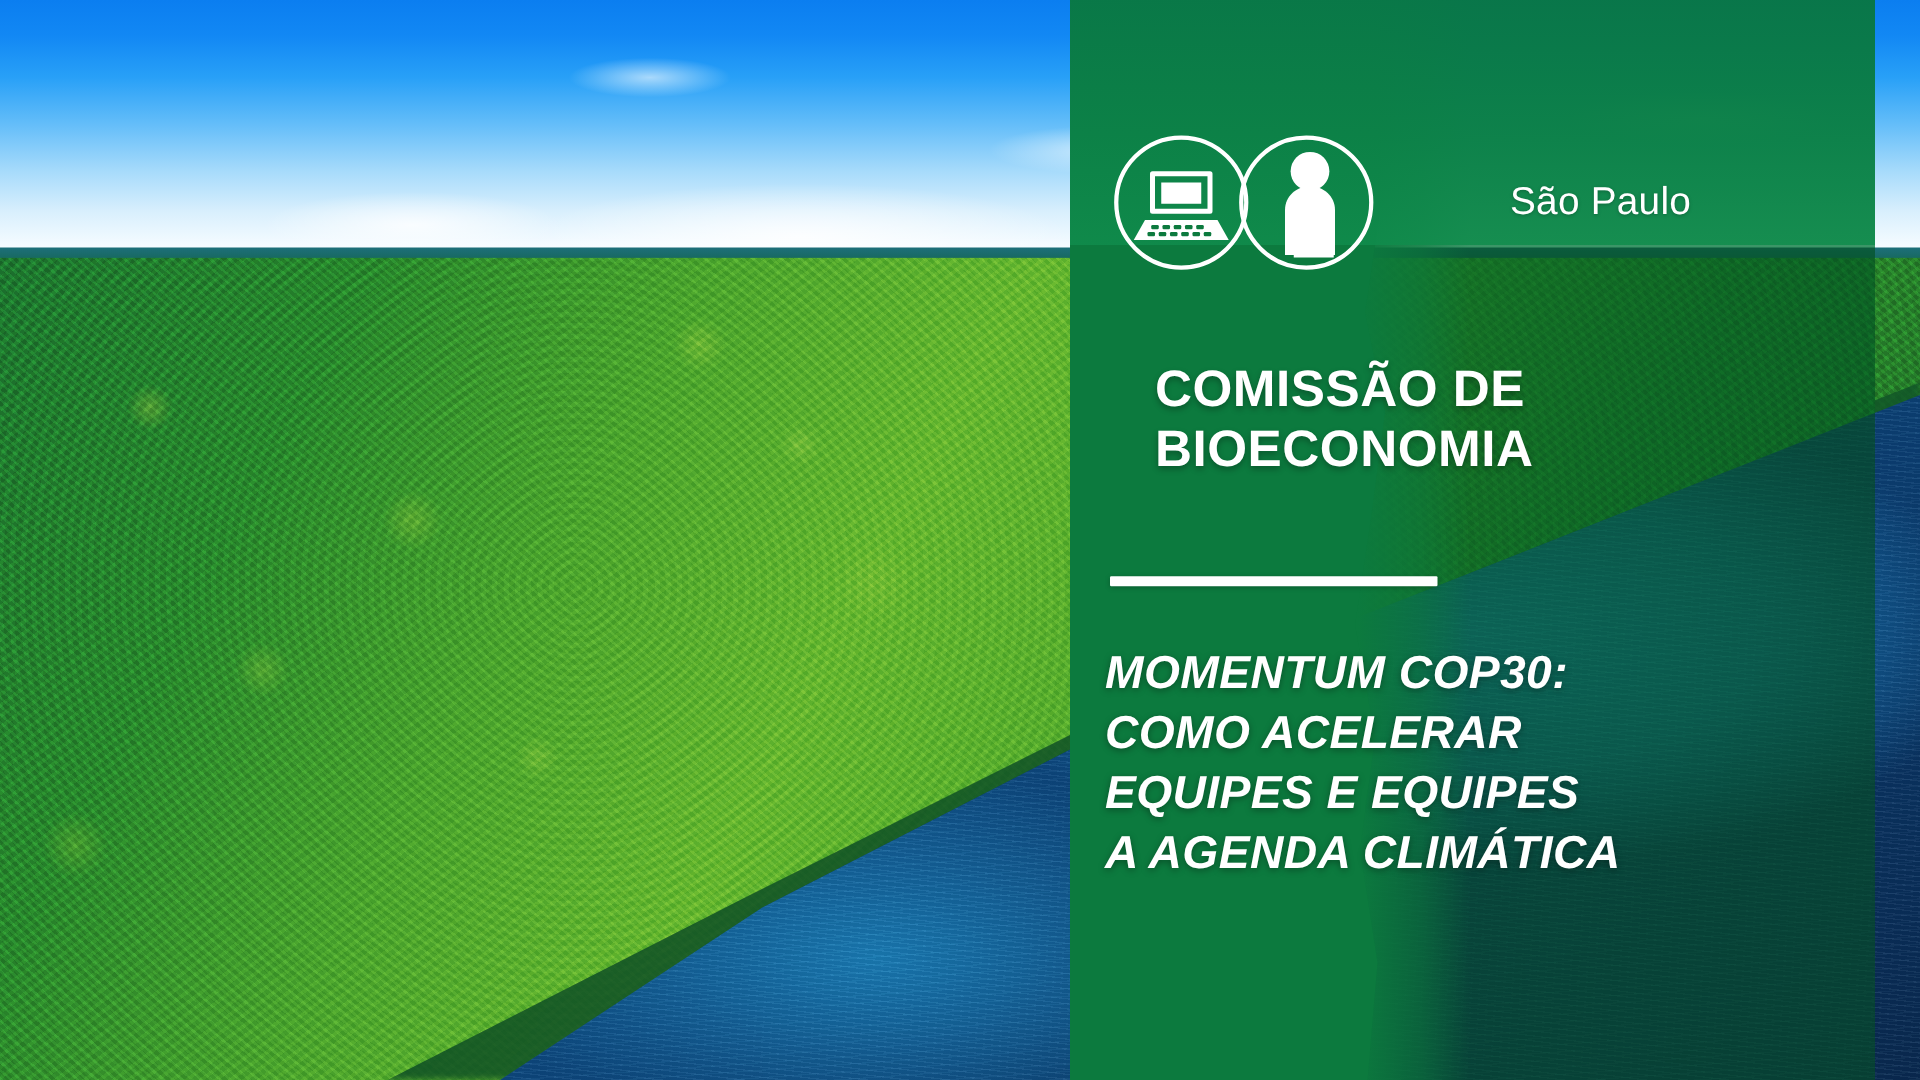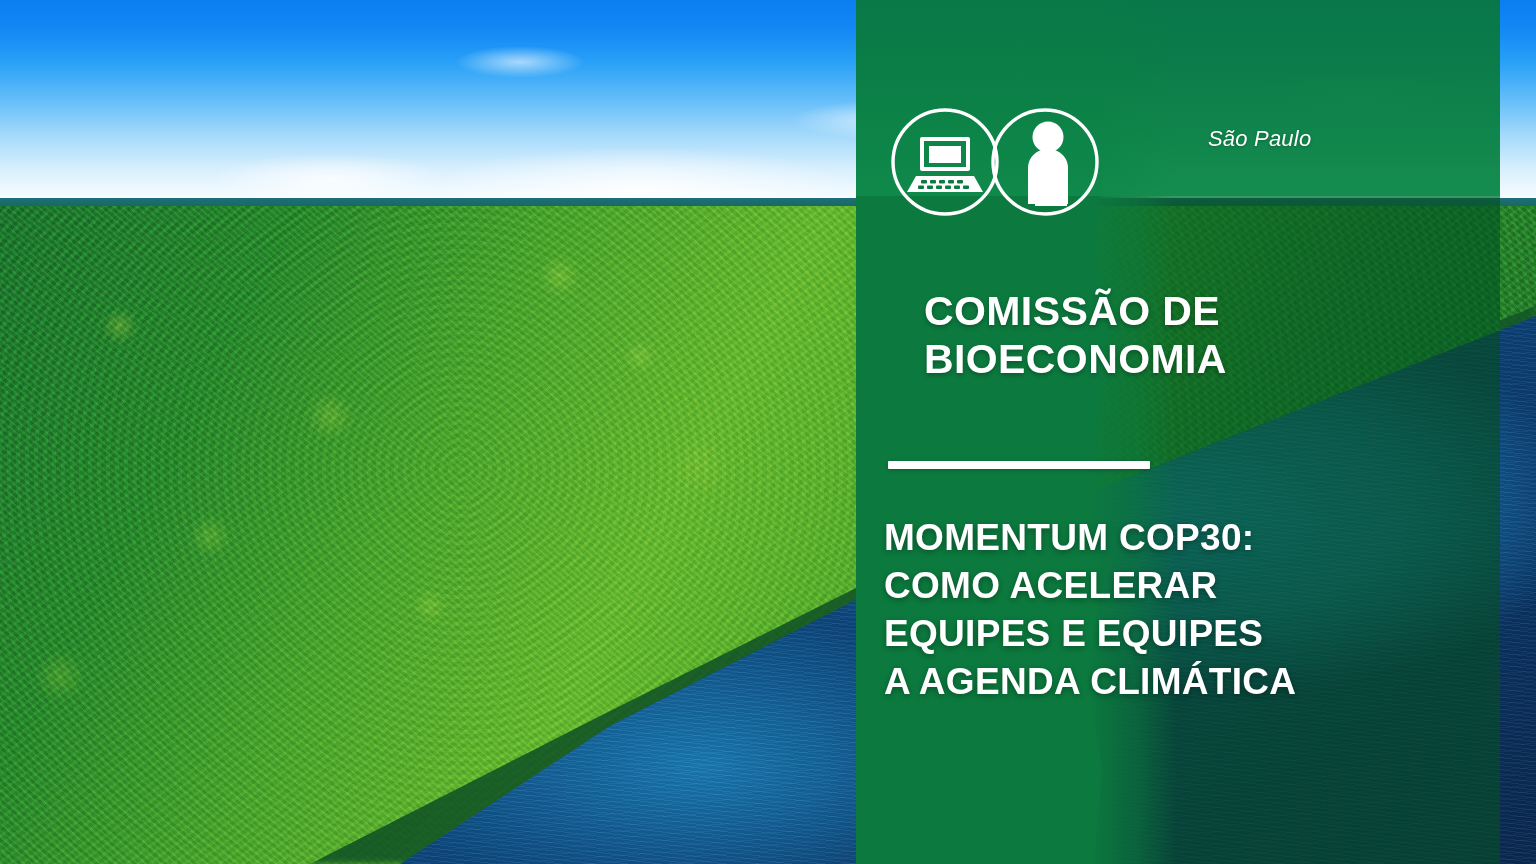--- a/index.html
+++ b/index.html
@@ -135,45 +135,44 @@
     position:absolute; left:856px; top:0; width:644px; height:196px;
     background:linear-gradient(to bottom, rgba(9,120,72,.93) 0%, rgba(12,130,72,.90) 55%, rgba(16,140,76,.86) 100%);
   }
 
   
   .logo{ position:absolute; left:888px; top:106px; width:220px; height:112px; }
   .logo svg{ display:block; }
 
   
   .city{
-    position:absolute; left:1208px; top:126px;
-    color:#ffffff; font-size:22px; font-weight:400; letter-spacing:.2px;
+    position:absolute; left:1208px; top:143px;
+    color:#ffffff; font-size:31px; font-weight:400; letter-spacing:.2px;
     white-space:nowrap;
     text-shadow:0 1px 3px rgba(0,0,0,.25);
-    font-style:italic;
   }
   .org-title{
     position:absolute; left:888px; top:288px; width:430px;
     color:#ffffff; font-weight:700; font-size:41px; line-height:1.16;
     letter-spacing:.4px;
     text-shadow:0 2px 5px rgba(0,0,0,.30);
     margin-left:36px;
   }
   .rule{
     position:absolute; left:888px; top:461px; width:262px; height:8px;
     background:#ffffff; border-radius:1px;
     box-shadow:0 1px 4px rgba(0,0,0,.25);
   }
   .event-title{
     position:absolute; left:884px; top:514px; width:580px;
     color:#ffffff; font-weight:700; font-size:37px; line-height:1.30;
     letter-spacing:.3px;
     text-shadow:0 2px 6px rgba(0,0,0,.35);
   }
-  .event-title .ln{ display:block; white-space:nowrap; }
+  .event-title .ln{ display:block; white-space:nowrap;font-style:italic; }
 </style>
 </head>
 <body>
 
 <div class="stage">
 
   <div class="photo">
     <div class="sky"></div>
     <div class="far-forest"></div>
     <div class="forest"></div>

